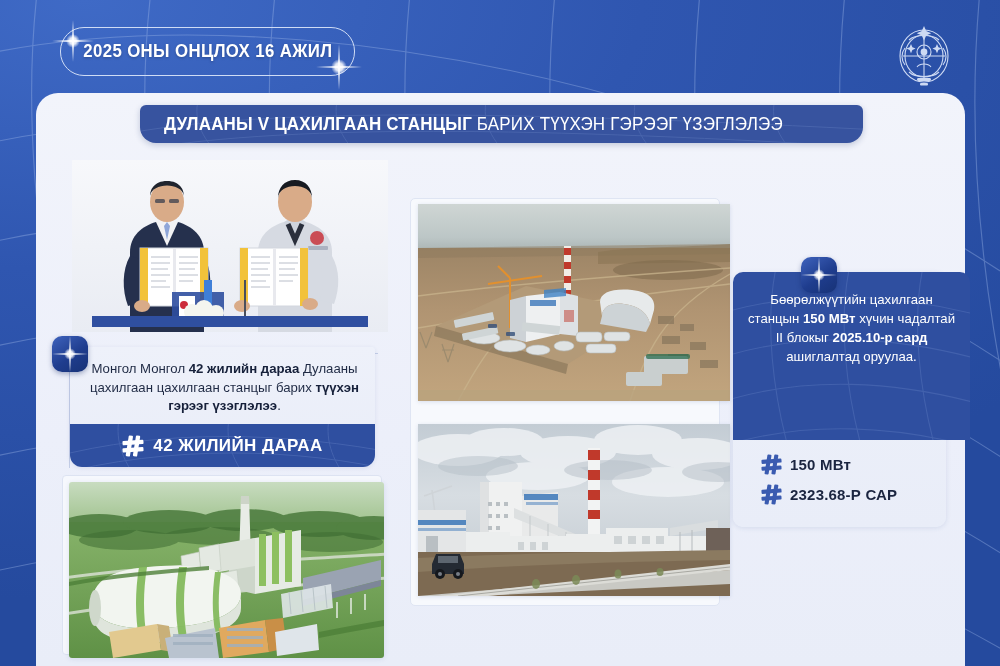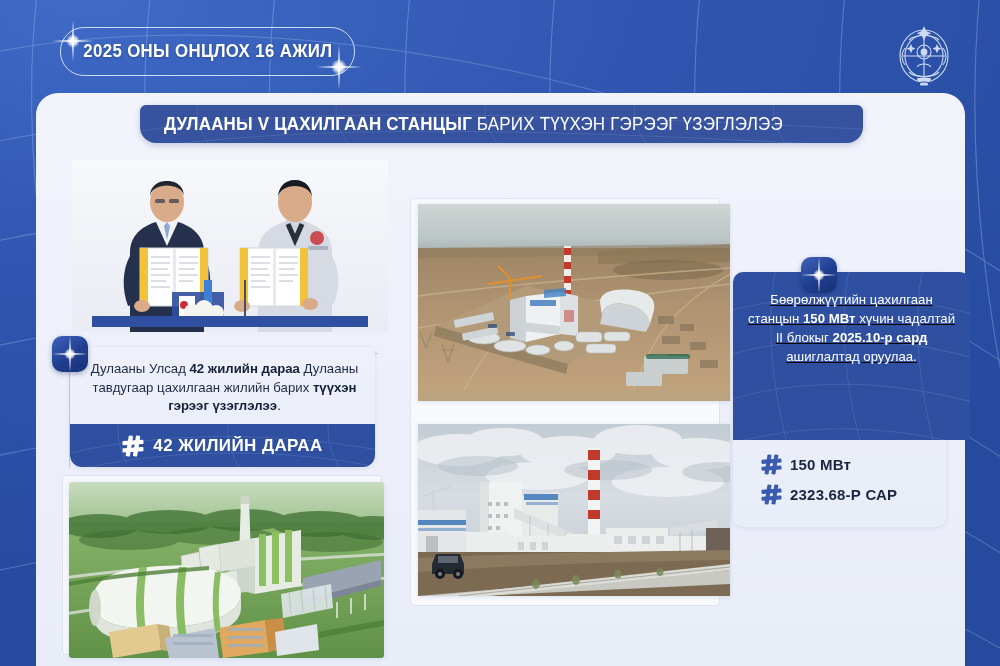--- a/index.html
+++ b/index.html
@@ -142,21 +142,21 @@
 
   
   .card-right{
     position:absolute;left:733px;top:272px;width:213px;height:255px;
     background:linear-gradient(180deg,#eef1fa 0%,#e9edf8 100%);
     border-radius:10px;
     box-shadow:0 1px 5px rgba(40,70,140,.12);
   }
   .card-right-top{
     position:absolute;left:0;top:0;width:237px;height:168px;
-    background:#2f4fa0;border-radius:10px 10px 0 0;overflow:hidden;text-decoration:underline;
+    background:#2f4fa0;border-radius:10px 10px 0 0;overflow:hidden;
   }
   .card-right-top .tgrid{position:absolute;inset:0;opacity:.2;}
   .card-right-text{
     position:relative;padding:18px 12px 0 12px;text-align:center;color:#fff;
     font-size:13.2px;line-height:1.44;
   }
   .card-right-text b{font-weight:700;}
   .card-right-tags{
     position:absolute;left:0;top:168px;width:213px;padding:14px 0 0 0;
   }
@@ -329,21 +329,21 @@
       </g>
       <rect x="20" y="156" width="276" height="11" fill="#2f4fa0"></rect>
     </svg>
   </div>
 
   <div class="connector-h"></div>
   <div class="connector-v"></div>
 
   <div class="card-left">
     <div class="card-left-body">
-      <span>Дулааны Улсад </span><b>42 жилийн дараа</b><span> Дулааны тавдугаар цахилгаан жилийн барих </span><b>түүхэн гэрээг үзэглэлээ</b><span>.</span>
+      <span>Монгол Монгол </span><b>42 жилийн дараа</b><span> Дулааны цахилгаан цахилгаан станцыг барих </span><b>түүхэн гэрээг үзэглэлээ</b><span>.</span>
     </div>
     <div class="tag-bar">
       <svg class="tgrid" viewBox="0 0 305 43" preserveAspectRatio="none">
         <g fill="none" stroke="#8fa9e0" stroke-width="1">
           <path d="M-20,34 C90,4 220,8 330,30"></path>
           <path d="M-20,52 C100,20 230,24 330,48"></path>
           <path d="M50,-10 C44,14 52,36 68,56"></path>
           <path d="M160,-10 C154,14 162,36 178,56"></path>
           <path d="M260,-10 C254,14 262,36 278,56"></path>
         </g>

